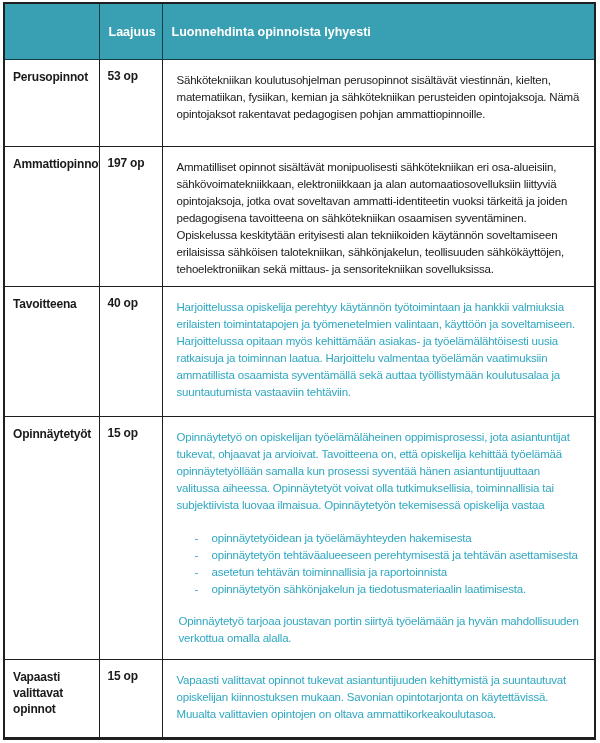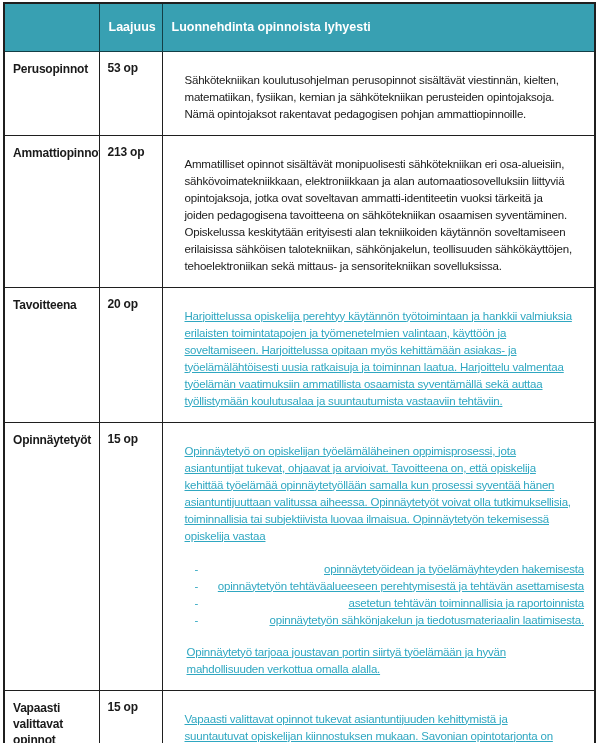--- a/index.html
+++ b/index.html
@@ -53,32 +53,31 @@
   }
   td.credits-cell {
     font-weight: bold;
     font-size: 12px;
     padding: 9px 4px 0 8px;
   }
   td.desc-cell {
     padding: 8px 10px 0 10px;
     line-height: 17px;
   }
-  td.desc-cell p { margin: 12px; }
-  .teal-text { color: #2fa7c1; text-decoration: underline; }
+  td.desc-cell p { margin: 4px; }
+  .teal-text { color: #2fa7c1; }
   ul.dash-list {
     list-style: none;
     margin: 16px 0 0 22px;
     padding: 0;
   }
   ul.dash-list li {
     position: relative;
     padding-left: 17px;
     line-height: 17px;
-    text-align: right;
   }
   ul.dash-list li::before {
     content: "-";
     position: absolute;
     left: 0;
     top: 0;
   }
   p.closing { margin-top: 15px !important; padding-left: 2px; }
 </style>
 </head>
@@ -86,45 +85,45 @@
 
 <div class="page">
   <table class="study-table">
     <colgroup>
         <col class="c1">
         <col class="c2">
         <col class="c3">
       </colgroup>
 
     <tbody>
-        <tr class="header-row" style="height:48px;">
+        <tr class="header-row" style="height:55px;">
       <th></th>
       <th>Laajuus</th>
       <th>Luonnehdinta opinnoista lyhyesti</th>
     </tr>
 
     <tr style="height:84px;">
       <td class="name-cell">Perusopinnot</td>
       <td class="credits-cell">53 op</td>
       <td class="desc-cell">
         <p>Sähkötekniikan koulutusohjelman perusopinnot sisältävät viestinnän, kielten, matematiikan, fysiikan, kemian ja sähkötekniikan perusteiden opintojaksoja. Nämä opintojaksot rakentavat pedagogisen pohjan ammattiopinnoille.</p>
       </td>
     </tr>
 
     <tr style="height:130px;">
       <td class="name-cell">Ammattiopinnot</td>
-      <td class="credits-cell">213 op</td>
+      <td class="credits-cell">197 op</td>
       <td class="desc-cell">
         <p>Ammatilliset opinnot sisältävät monipuolisesti sähkötekniikan eri osa-alueisiin, sähkövoimatekniikkaan, elektroniikkaan ja alan automaatiosovelluksiin liittyviä opintojaksoja, jotka ovat soveltavan ammatti-identiteetin vuoksi tärkeitä ja joiden pedagogisena tavoitteena on sähkötekniikan osaamisen syventäminen. Opiskelussa keskitytään erityisesti alan tekniikoiden käytännön soveltamiseen erilaisissa sähköisen talotekniikan, sähkönjakelun, teollisuuden sähkökäyttöjen, tehoelektroniikan sekä mittaus- ja sensoritekniikan sovelluksissa.</p>
       </td>
     </tr>
 
     <tr style="height:126px;">
       <td class="name-cell">Tavoitteena</td>
-      <td class="credits-cell">20 op</td>
+      <td class="credits-cell">40 op</td>
       <td class="desc-cell teal-text">
         <p>Harjoittelussa opiskelija perehtyy käytännön työtoimintaan ja hankkii valmiuksia erilaisten toimintatapojen ja työmenetelmien valintaan, käyttöön ja soveltamiseen. Harjoittelussa opitaan myös kehittämään asiakas- ja työelämälähtöisesti uusia ratkaisuja ja toiminnan laatua.  Harjoittelu valmentaa työelämän vaatimuksiin ammatillista osaamista syventämällä sekä auttaa työllistymään koulutusalaa ja suuntautumista vastaaviin tehtäviin.</p>
       </td>
     </tr>
 
     <tr style="height:227px;">
       <td class="name-cell">Opinnäytetyöt</td>
       <td class="credits-cell">15 op</td>
       <td class="desc-cell teal-text">
         <p>Opinnäytetyö on opiskelijan työelämäläheinen oppimisprosessi, jota asiantuntijat tukevat, ohjaavat ja arvioivat. Tavoitteena on, että opiskelija kehittää työelämää opinnäytetyöllään samalla kun prosessi syventää hänen asiantuntijuuttaan valitussa aiheessa.  Opinnäytetyöt voivat olla tutkimuksellisia, toiminnallisia tai subjektiivista luovaa ilmaisua. Opinnäytetyön tekemisessä opiskelija vastaa</p>

